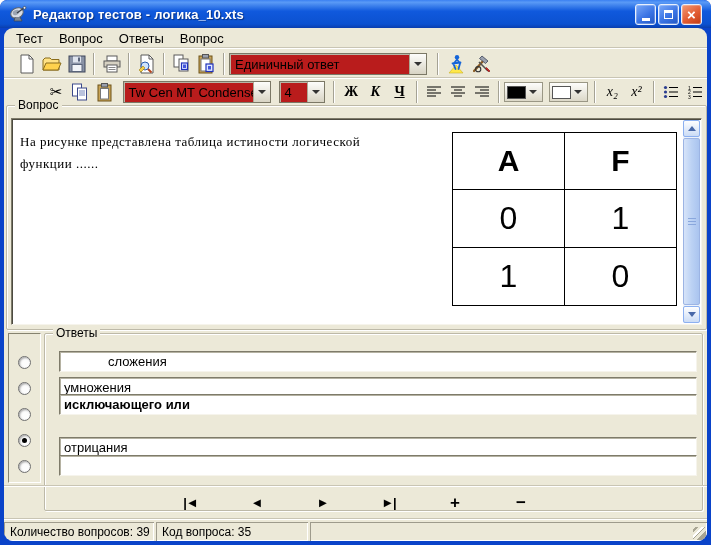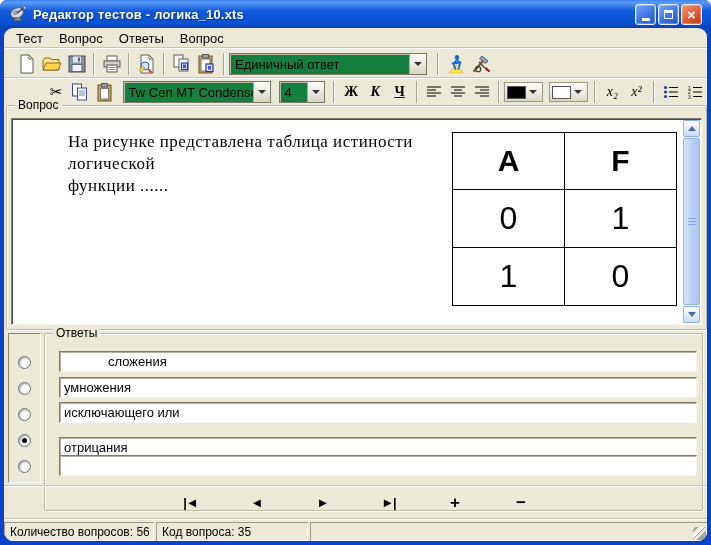--- a/index.html
+++ b/index.html
@@ -41,21 +41,21 @@
   
   .toolbar1 { position:absolute; top:20px; left:0; right:0; height:30px; border-top:1px solid #fff; box-shadow:0 -1px 0 #c9c5b4; display:flex; align-items:center; padding-left:10px; }
   .toolbar2 { position:absolute; top:50px; left:0; right:0; height:27px; border-top:1px solid #fff; box-shadow:0 -1px 0 #c9c5b4; display:flex; align-items:center; padding-left:40px; }
   .tbtn {
     width:25px; height:24px; display:flex; align-items:center; justify-content:center;
     background:transparent; border:1px solid transparent;
   }
   .tbtn svg { display:block; }
   .tsep { width:2px; height:22px; border-left:1px solid #a5a294; border-right:1px solid #fff; margin:0 4px; }
   .combo {
-    height:22px; background:#15803d; border:1px solid #7b7866;
+    height:22px; background:#b91c1c; border:1px solid #7b7866;
     box-shadow:inset 1px 1px 0 #b9b6a6; display:flex; align-items:stretch;
   }
   .combo .combo-text { flex:1; font-size:13px; padding:3px 4px 0 5px; white-space:nowrap; overflow:hidden; color:#000; }
   .combo .combo-arrow {
     width:17px; background:linear-gradient(#fdfdfb,#d8d4c4); border-left:1px solid #aca894;
     display:flex; align-items:center; justify-content:center;
   }
   .arrow-down { width:0; height:0; border-left:4px solid transparent; border-right:4px solid transparent; border-top:4px solid #333; }
   .fmt-letter { font-size:14px; font-weight:bold; font-family:"Liberation Serif",serif; }
   .fmt-italic { font-style:italic; }
@@ -71,22 +71,22 @@
   }
   .group-label { position:absolute; top:-8px; left:8px; background:#ece9d8; font-size:12px; color:#000; padding:0 3px; }
   #question-group { top:77px; left:2px; width:701px; height:225px; }
   .question-white {
     position:absolute; top:12px; left:4px; right:4px; bottom:4px; background:#fff;
     border:1px solid; border-color:#7e7b6a #f6f4ec #f6f4ec #7e7b6a;
     box-shadow:inset 1px 1px 0 #4c4a40;
   }
   .question-text {
     position:absolute; top:12px; left:8px; width:430px;
-    font-family:"Liberation Serif", serif; font-size:17px; line-height:22px;
-    color:#000; white-space:pre-line; letter-spacing:.5px;margin-left:48px;
+    font-family:"Liberation Serif", serif; font-size:13px; line-height:22px;
+    color:#000; white-space:pre-line; letter-spacing:.5px;
   }
   
   .truth-table { position:absolute; top:13px; left:440px; width:225px; height:174px; border-collapse:collapse; }
   .truth-table td {
     border:1px solid #000; width:50%; text-align:center; vertical-align:middle;
     font-family:"Liberation Sans", sans-serif; color:#000; background:#fff;
   }
   .truth-table .hdr { font-size:30px; font-weight:bold; height:57px; }
   .truth-table .val { font-size:32px; font-weight:500; height:58px; }
   
@@ -417,36 +417,36 @@
       <div class="radio" style="top:48px;"></div>
       <div class="radio" style="top:74px;"></div>
       <div class="radio checked" style="top:100px;"></div>
       <div class="radio" style="top:126px;"></div>
     </div>
 
     <div class="groupbox" id="answers-group">
       <span class="group-label">Ответы</span>
       <input class="answer-input" style="top: 17px; padding-left: 48px;" value="сложения">
       <input class="answer-input" style="top: 43px;" value="умножения">
-      <input class="answer-input" style="top: 68px;" value="исключающего или">
+      <input class="answer-input" style="top: 60px; font-weight: bold;" value="исключающего или">
       <input class="answer-input" style="top: 103px;" value="отрицания">
       <input class="answer-input" style="top: 121px;" value="">
     </div>
 
     <div class="navbar">
       <button class="navbtn">|◄</button>
       <button class="navbtn">◄</button>
       <button class="navbtn">►</button>
       <button class="navbtn">►|</button>
       <button class="navbtn" style="font-size:17px;">+</button>
       <button class="navbtn" style="font-size:17px;">−</button>
     </div>
 
     <div class="statusbar">
-      <div class="spanel p1">Количество вопросов: 56</div>
+      <div class="spanel p1">Количество вопросов: 39</div>
       <div class="spanel p2">Код вопроса: 35</div>
       <div class="spanel p3">
         <div class="resize-grip"></div>
       </div>
     </div>
 
   </div>
 </div>
 
 </body></html>

